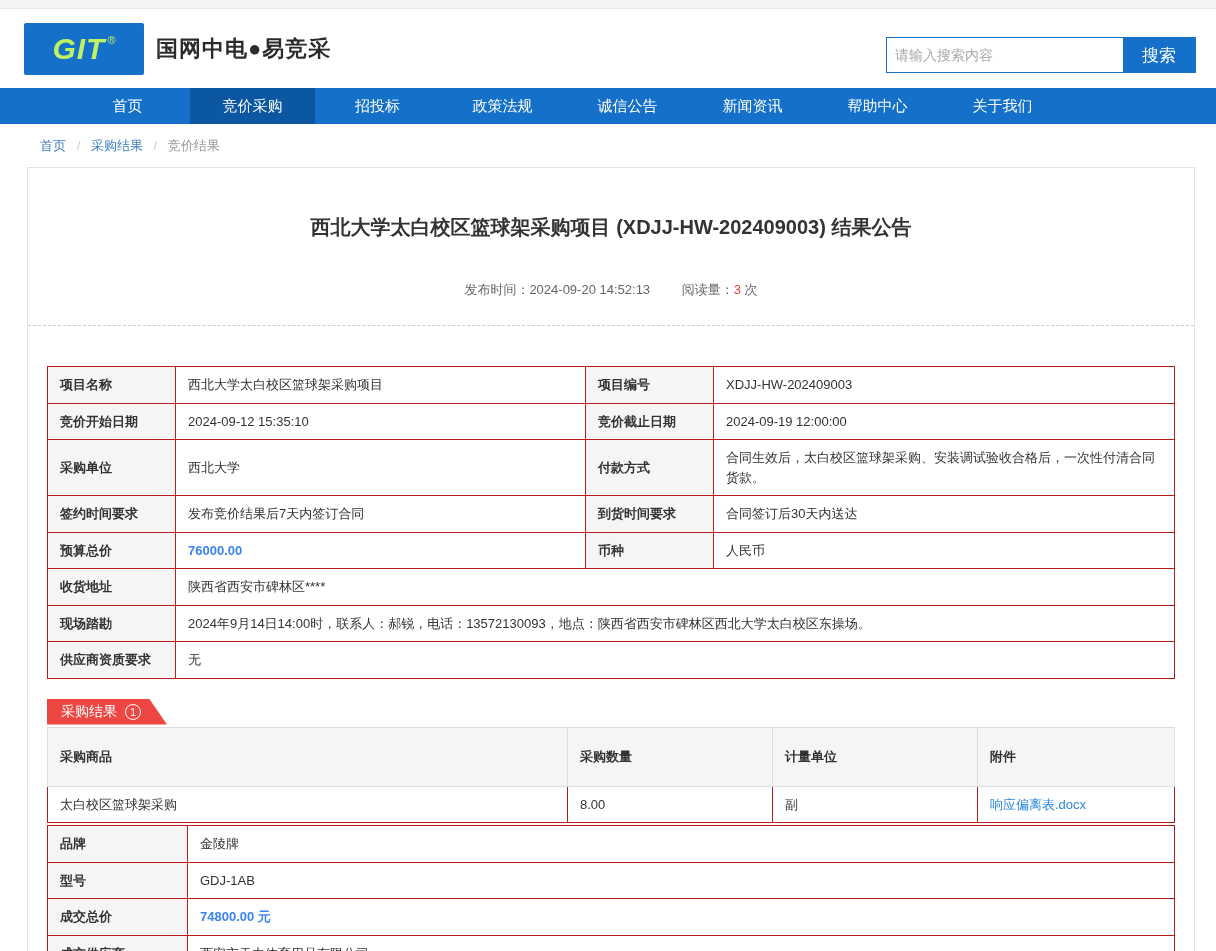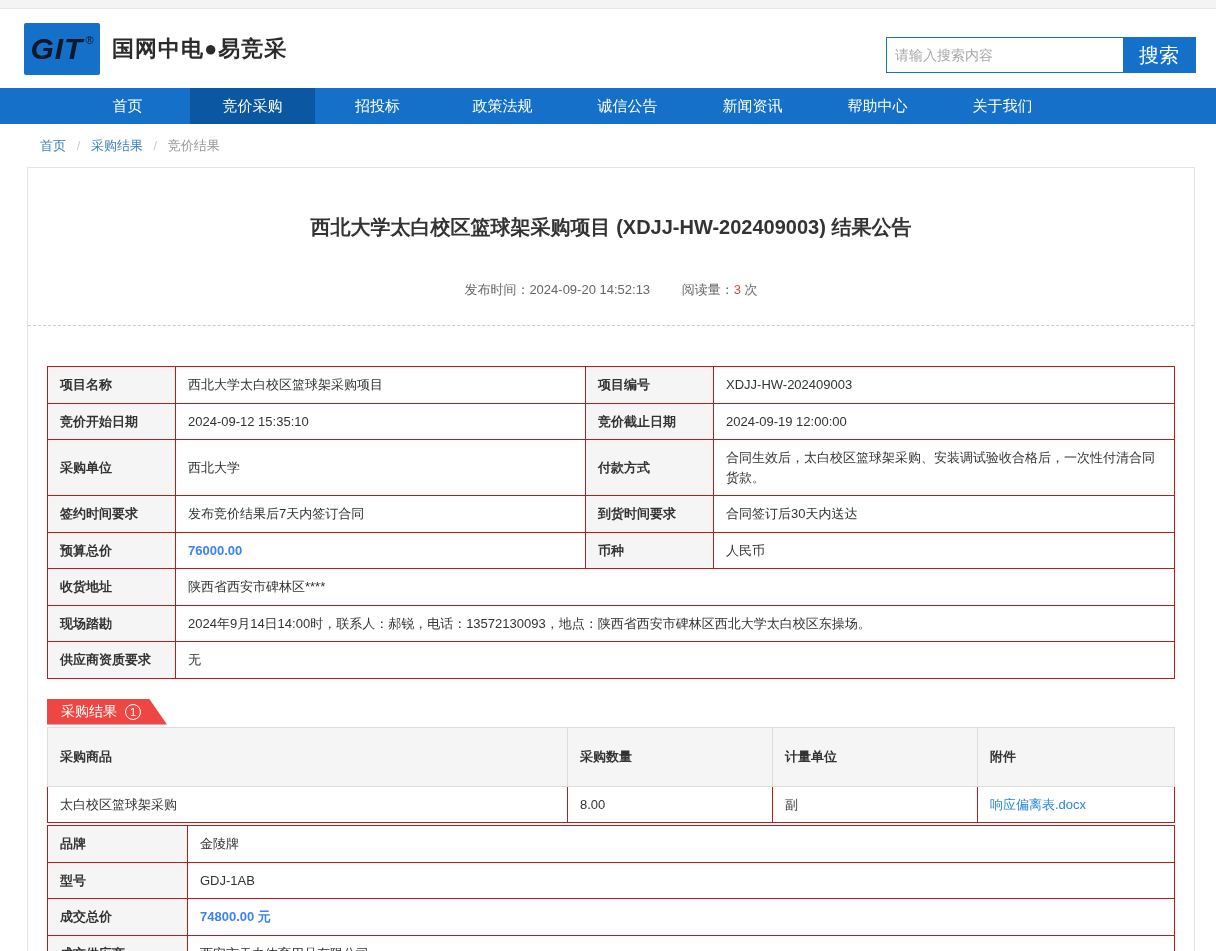--- a/index.html
+++ b/index.html
@@ -5,33 +5,33 @@
   * { margin: 0; padding: 0; box-sizing: border-box; }
   html, body { width: 1216px; height: 951px; overflow: hidden; background: #fff;
     font-family: "Liberation Sans", "DejaVu Sans", sans-serif; color: #333; }
 
   
   .topstrip { height: 9px; background: #f4f4f4; border-bottom: 1px solid #e8e8e8; }
 
   
   .header { position: relative; height: 79px; background: #fff; }
   .logo-wrap { position: absolute; left: 24px; top: 14px; display: flex; align-items: center; }
-  .logo-box { width: 76px; height: 52px; background: #1470c8; color: #0f172a;
+  .logo-box { width: 120px; height: 52px; background: #1470c8; color: #bef264;
     display: flex; align-items: center; justify-content: center; border-radius: 2px; }
   .logo-git { font-size: 30px; font-weight: bold; font-style: italic; letter-spacing: 1px; }
   .logo-reg { font-size: 11px; margin-left: 2px; margin-top: -18px; }
   .brand { margin-left: 12px; font-size: 22px; font-weight: bold; color: #2b2b2b; letter-spacing: 1px; }
 
   .search-group { position: absolute; right: 20px; top: 28px; display: flex; height: 36px;
     border: 1px solid #1470c8; }
   .search-input { width: 236px; height: 34px; border: none; outline: none; padding: 0 8px;
     font-size: 14px; color: #333; font-family: inherit; }
   .search-input::placeholder { color: #a9a9a9; }
   .search-btn { width: 72px; height: 34px; background: #1470c8; color: #fff; border: none;
-    font-size: 20px; cursor: pointer; font-family: inherit; }
+    font-size: 17px; cursor: pointer; font-family: inherit; }
 
   
   .nav { height: 36px; background: #1470c8; display: flex; padding-left: 65px; }
   .nav-item { width: 125px; height: 36px; line-height: 36px; text-align: center; color: #fff;
     font-size: 15px; cursor: pointer; }
   .nav-item.active { background: #0b57a2; }
 
   
   .breadcrumb { padding: 13px 0 8px 40px; font-size: 13px; color: #999; }
   .breadcrumb .crumb-link { color: #3c7fc0; text-decoration: none; cursor: pointer; }

